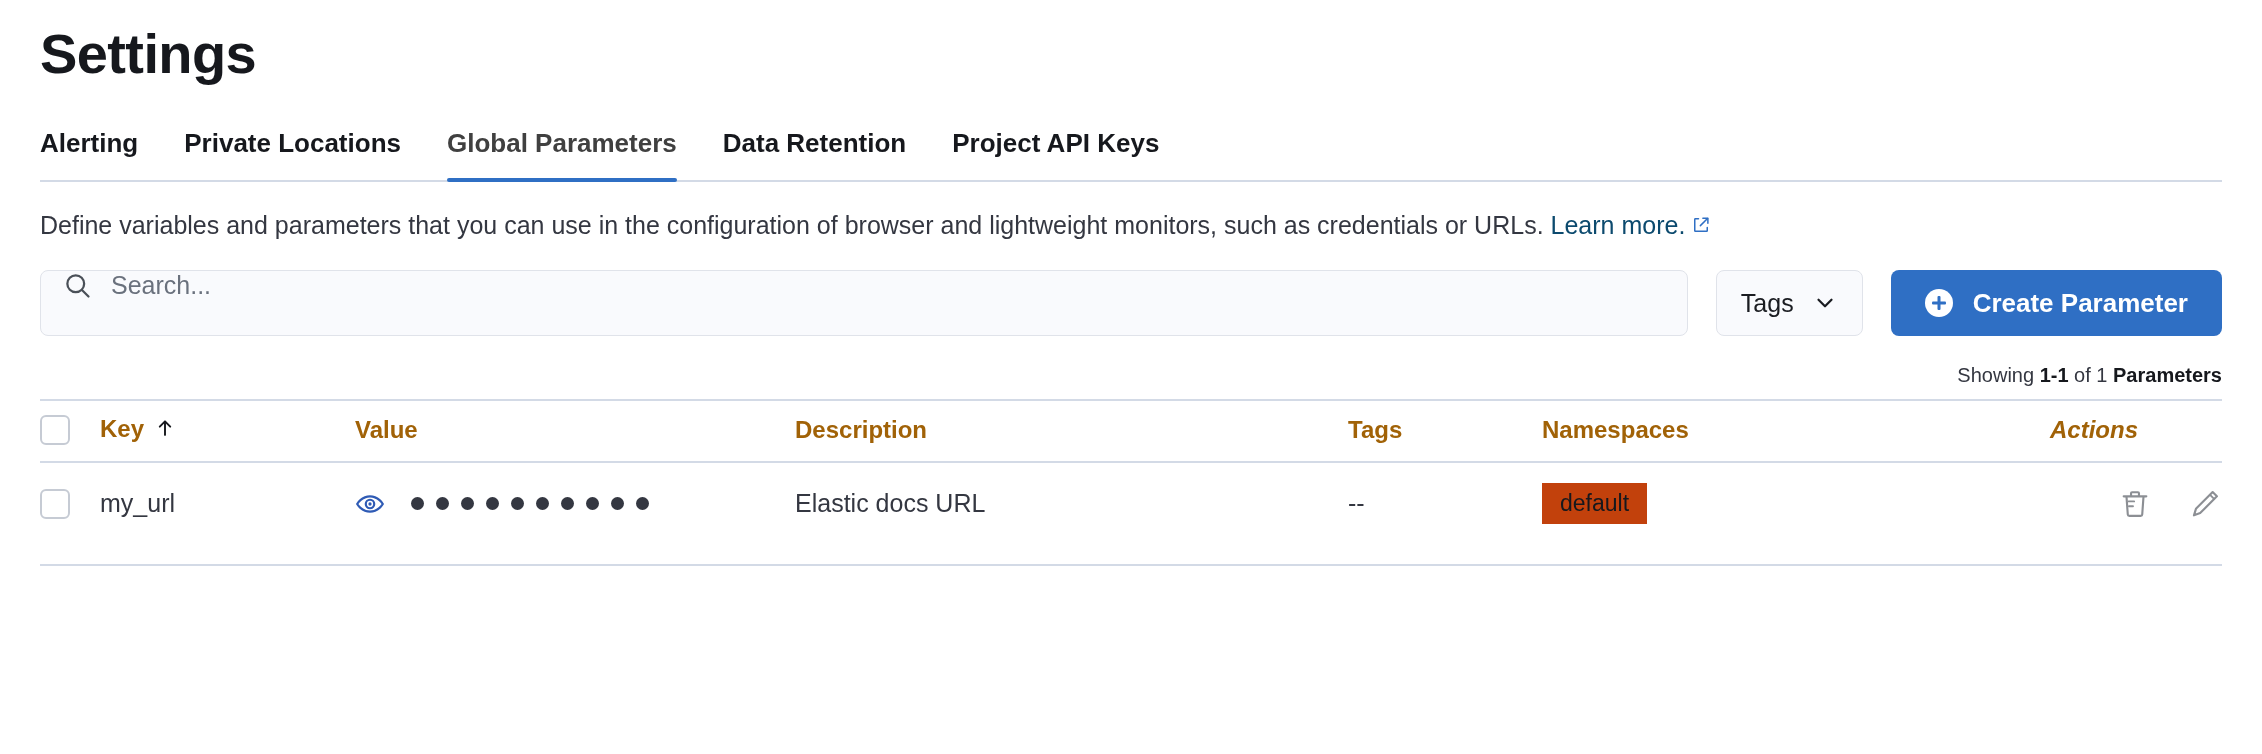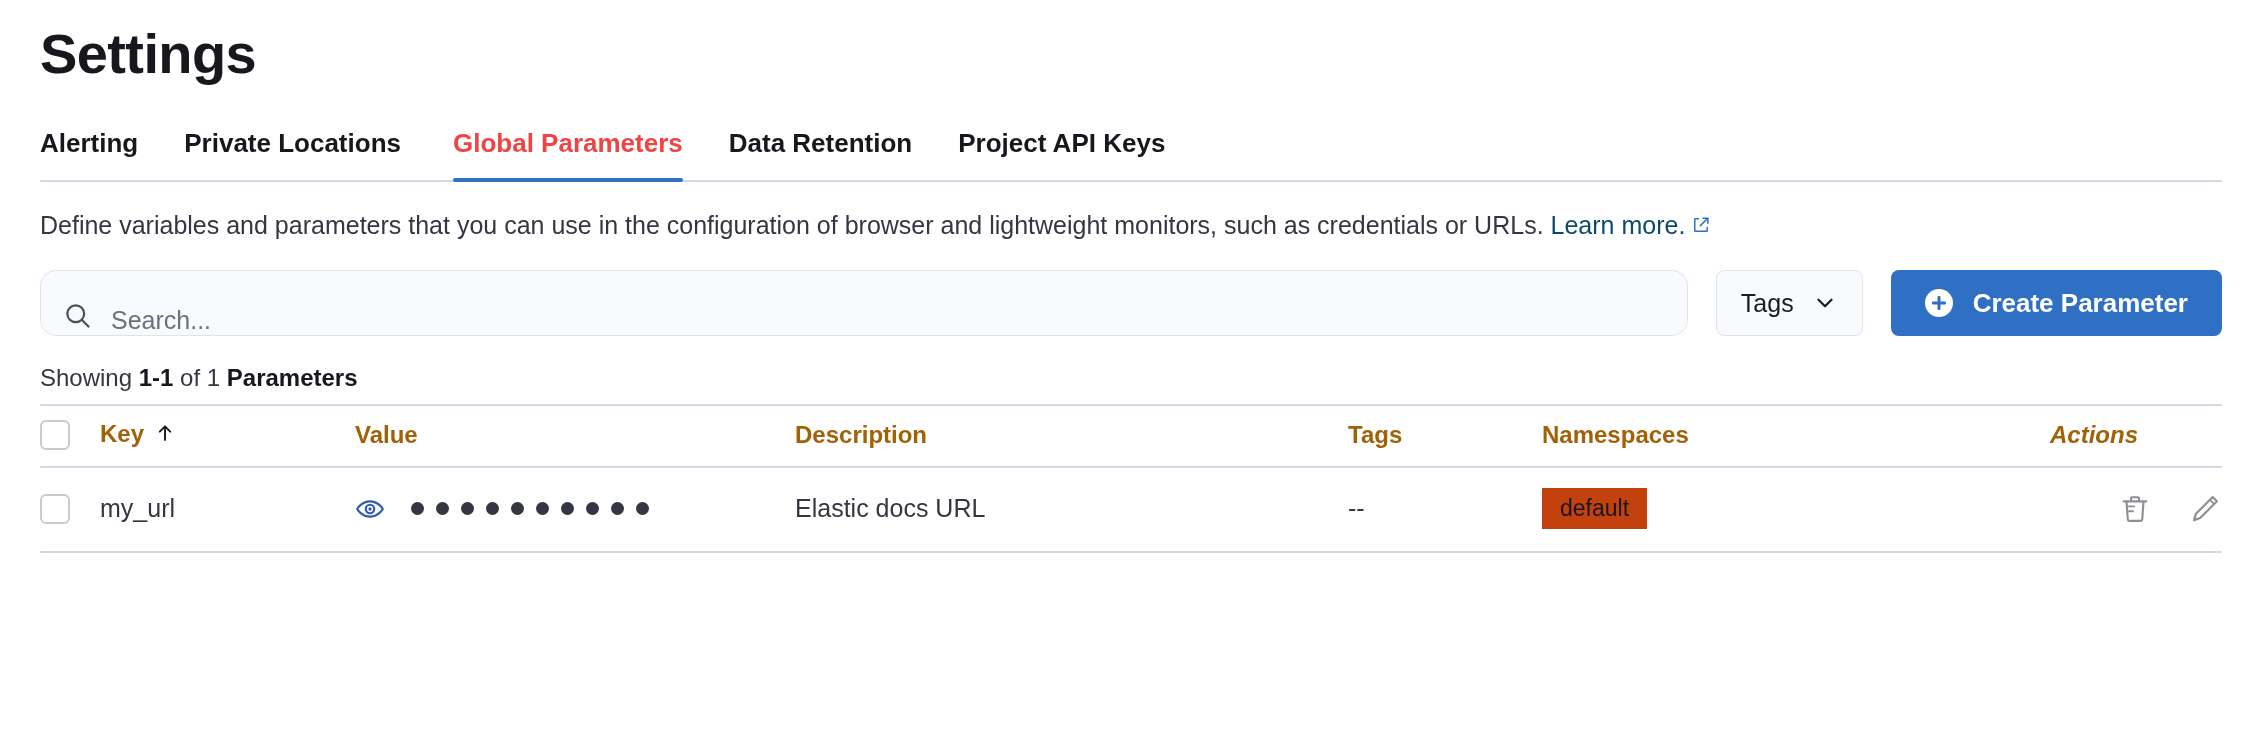--- a/index.html
+++ b/index.html
@@ -47,22 +47,21 @@
     position: relative;
     font-size: 26px;
     font-weight: 700;
     color: #16181d;
     padding-bottom: 24px;
     cursor: pointer;
     white-space: nowrap;
     line-height: 1;
   }
   .tab.active {
-    color: #ef4444;
-    margin-left: 6px;
+    color: #404040;
   }
   .tab.active::after {
     content: "";
     position: absolute;
     left: 0;
     right: 0;
     bottom: -2px;
     height: 4px;
     background: #2f6fc4;
     border-radius: 2px;
@@ -92,23 +91,23 @@
     display: flex;
     align-items: center;
     gap: 28px;
     margin-top: 26px;
   }
   .search-box {
     flex: 1;
     height: 66px;
     background: #f9fafd;
     border: 1px solid #e0e3ea;
-    border-radius: 16px;
-    display: flex;
-    align-items: flex-end;
+    border-radius: 8px;
+    display: flex;
+    align-items: flex-start;
     padding: 0 22px;
     box-sizing: border-box;
   }
   .search-box .search-ico {
     flex: 0 0 auto;
     margin-right: 18px;
     display: block;
   }
   .search-box input {
     flex: 1;
@@ -179,22 +178,23 @@
   }
   .plus-circle::after {
     top: 50%; left: 7px;
     height: 3px; width: 14px;
     transform: translateY(-50%);
   }
 
   
   .showing {
     margin-top: 28px;
-    font-size: 24px;
+    font-size: 20px;
     color: #343741;
+    text-align: right;
   }
   .showing b { font-weight: 700; color: #16181d; }
 
   
   .table {
     margin-top: 12px;
     width: 100%;
     border-collapse: collapse;
   }
   .table thead th {
@@ -203,21 +203,21 @@
     font-weight: 700;
     color: #a16207;
     padding: 14px 0 16px 0;
     border-top: 2px solid #d3dae6;
     border-bottom: 2px solid #d3dae6;
     white-space: nowrap;
   }
   .table tbody td {
     font-size: 25px;
     color: #343741;
-    padding: 20px 0 22px 0;
+    padding: 20px 0 40px 0;
     border-bottom: 2px solid #d3dae6;
     vertical-align: middle;
   }
   .col-check  { width: 60px; }
   .col-key    { width: 255px; }
   .col-value  { width: 440px; }
   .col-desc   { width: 553px; }
   .col-tags   { width: 194px; }
   .col-ns     { width: 508px; }
   .col-actions{ text-align: right; }

